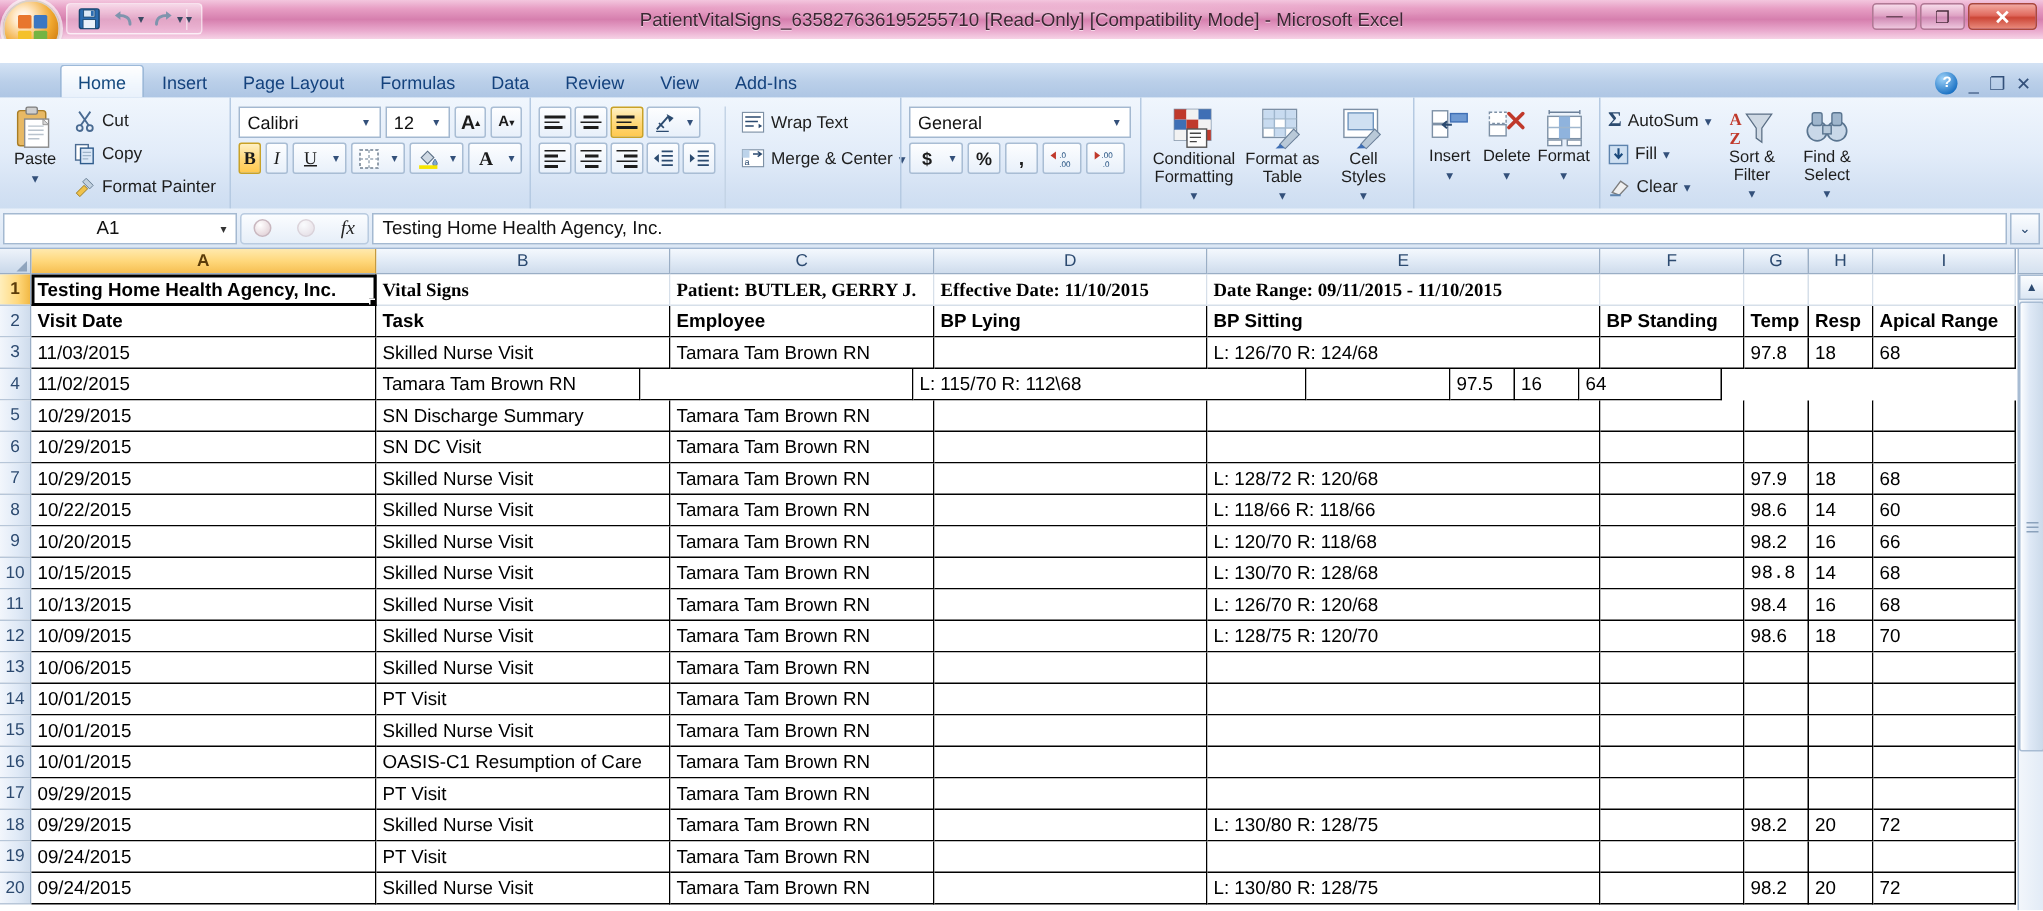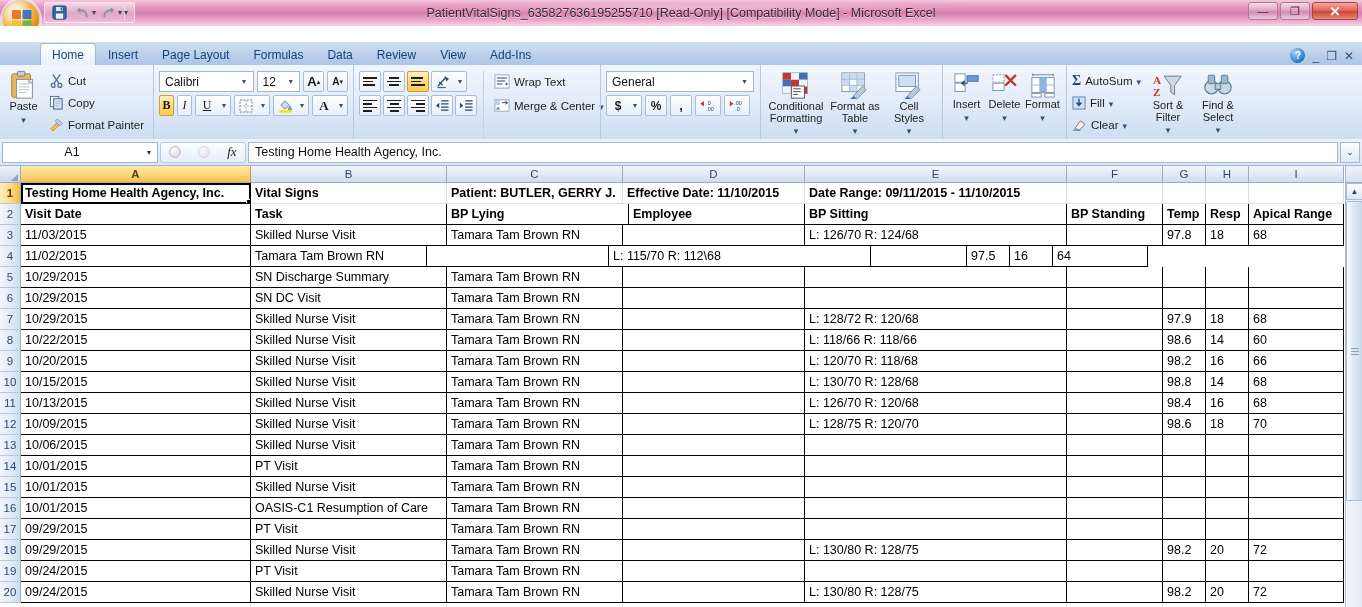--- a/index.html
+++ b/index.html
@@ -232,21 +232,21 @@
   }
   .cell.bold { font-weight: bold; }
   .cell.plain { border-right-color: #d6dfe9; border-bottom-color: #d6dfe9; }
   .cell.selected {
     outline: 2px solid #000; outline-offset: -2px; position: relative; z-index: 3;
   }
   .cell.selected::after {
     content: ""; position: absolute; right: -3px; bottom: -3px; width: 5px; height: 5px;
     background: #000; border: 1px solid #fff;
   }
-  .cell.overflow { overflow: visible; }
+  .cell.overflow { overflow: visible; font-family: Liberation Serif, serif; }
 
   
   .vscroll {
     position: absolute; right: 0; top: 17px; width: 17px; height: 424px;
     background: linear-gradient(90deg,#f2f6fb,#e2ebf6);
     border-left: 1px solid #a8bcd3;
   }
   .vs-arrow {
     width: 17px; height: 17px; border: 1px solid #a8bcd3;
     background: linear-gradient(180deg,#fbfdff,#dce7f4);
@@ -803,22 +803,22 @@
           <div class="cell bold plain overflow" style="width: 182px;">Effective Date: 11/10/2015</div>
           <div class="cell bold plain overflow" style="width: 262px;">Date Range: 09/11/2015 - 11/10/2015</div>
           <div class="cell bold plain overflow" style="width: 96px;"></div>
           <div class="cell bold plain overflow" style="width: 43px;"></div>
           <div class="cell bold plain overflow" style="width: 43px;"></div>
           <div class="cell bold plain overflow" style="width: 95px;"></div>
         </div>
         <div class="gridrow">
           <div class="cell bold" style="width: 230px;">Visit Date</div>
           <div class="cell bold" style="width: 196px;">Task</div>
+          <div class="cell bold" style="width: 176px;">Employee</div>
           <div class="cell bold" style="width: 182px;">BP Lying</div>
-          <div class="cell bold" style="width: 176px;">Employee</div>
           <div class="cell bold" style="width: 262px;">BP Sitting</div>
           <div class="cell bold" style="width: 96px;">BP Standing</div>
           <div class="cell bold" style="width: 43px;">Temp</div>
           <div class="cell bold" style="width: 43px;">Resp</div>
           <div class="cell bold" style="width: 95px;">Apical Range</div>
         </div>
         <div class="gridrow">
           <div class="cell" style="width: 230px;">11/03/2015</div>
           <div class="cell" style="width: 196px;">Skilled Nurse Visit</div>
           <div class="cell" style="width: 176px;">Tamara Tam Brown RN</div>
@@ -894,21 +894,21 @@
           <div class="cell" style="width: 43px;">16</div>
           <div class="cell" style="width: 95px;">66</div>
         </div>
         <div class="gridrow">
           <div class="cell" style="width: 230px;">10/15/2015</div>
           <div class="cell" style="width: 196px;">Skilled Nurse Visit</div>
           <div class="cell" style="width: 176px;">Tamara Tam Brown RN</div>
           <div class="cell" style="width: 182px;"></div>
           <div class="cell" style="width: 262px;">L: 130/70   R: 128/68</div>
           <div class="cell" style="width: 96px;"></div>
-          <div class="cell" style="width: 43px;">98.8</div>
+          <div class="cell" style="width: 43px; font-family: Liberation Mono, monospace;">98.8</div>
           <div class="cell" style="width: 43px;">14</div>
           <div class="cell" style="width: 95px;">68</div>
         </div>
         <div class="gridrow">
           <div class="cell" style="width: 230px;">10/13/2015</div>
           <div class="cell" style="width: 196px;">Skilled Nurse Visit</div>
           <div class="cell" style="width: 176px;">Tamara Tam Brown RN</div>
           <div class="cell" style="width: 182px;"></div>
           <div class="cell" style="width: 262px;">L: 126/70   R: 120/68</div>
           <div class="cell" style="width: 96px;"></div>

